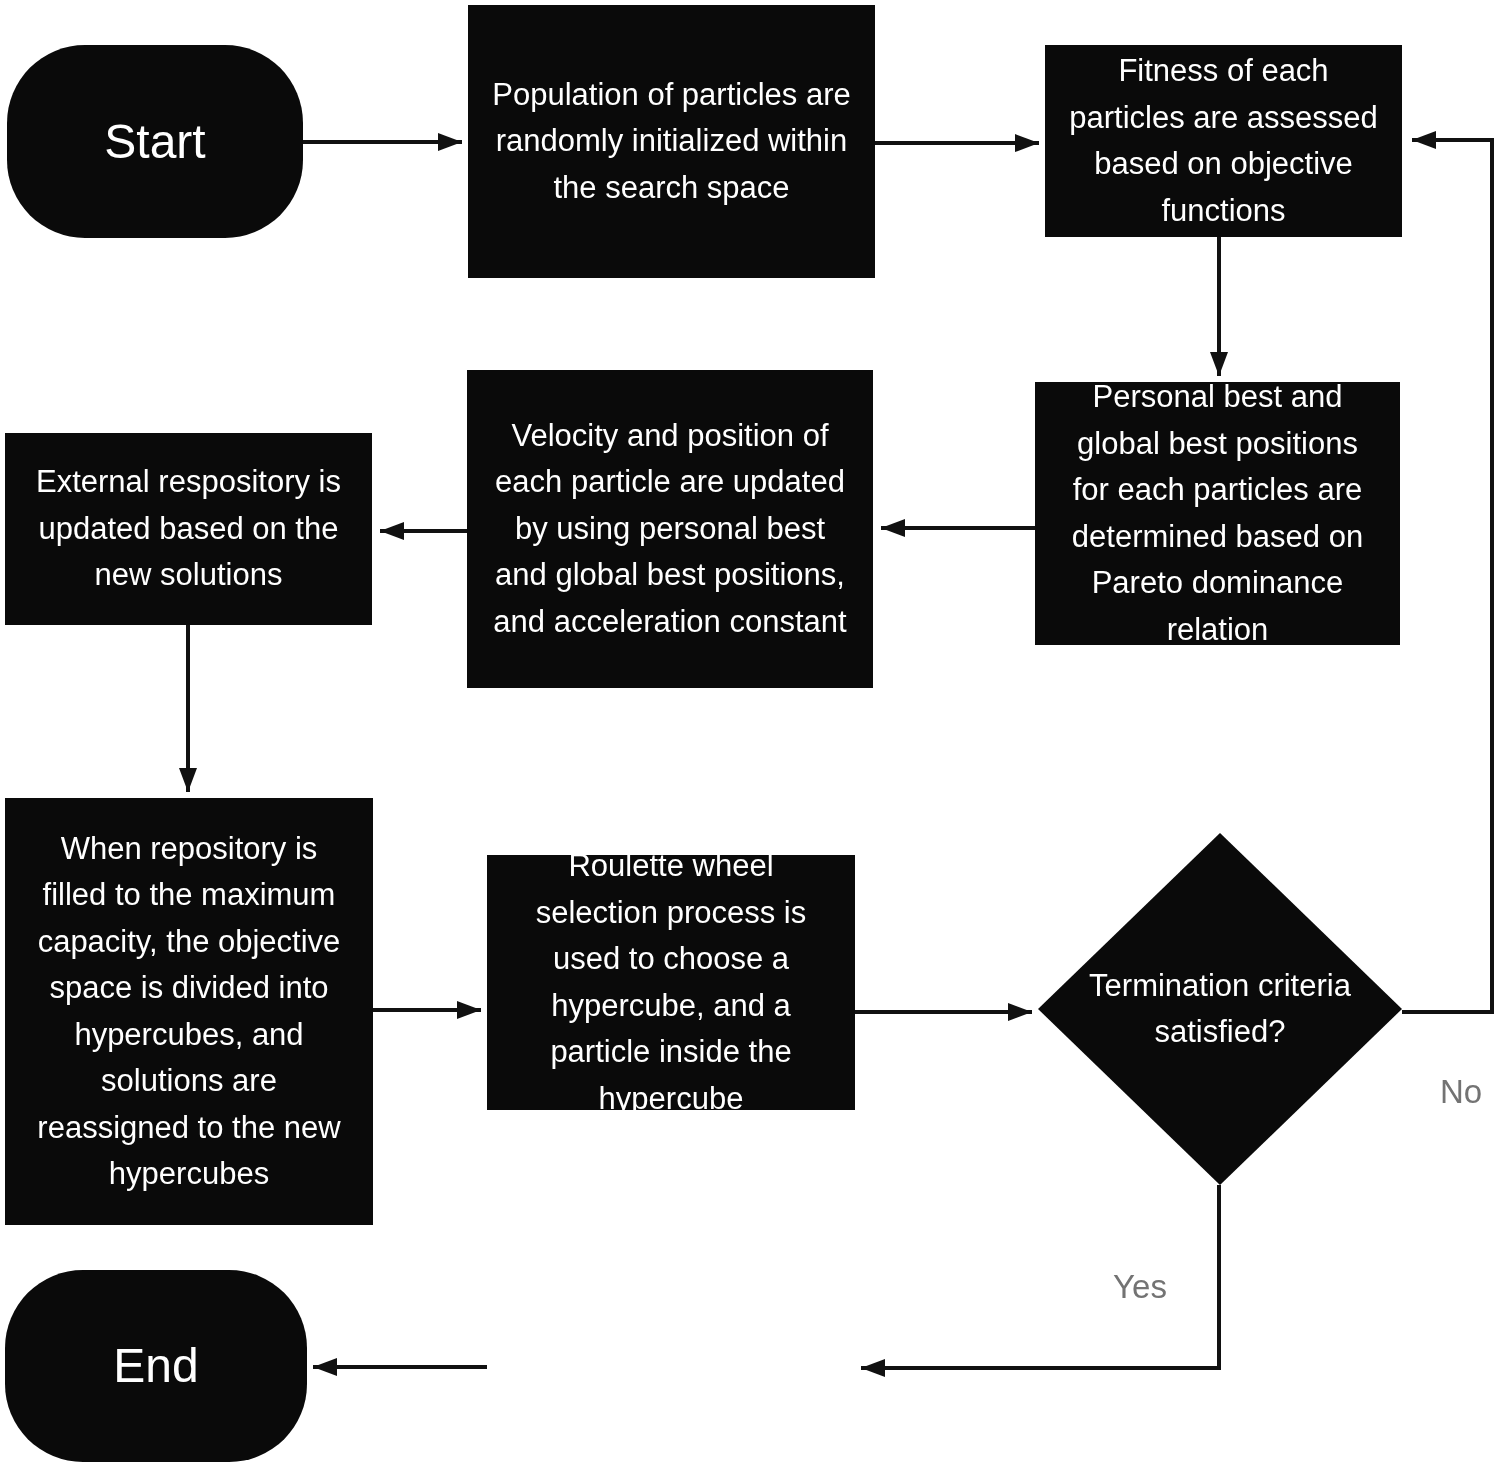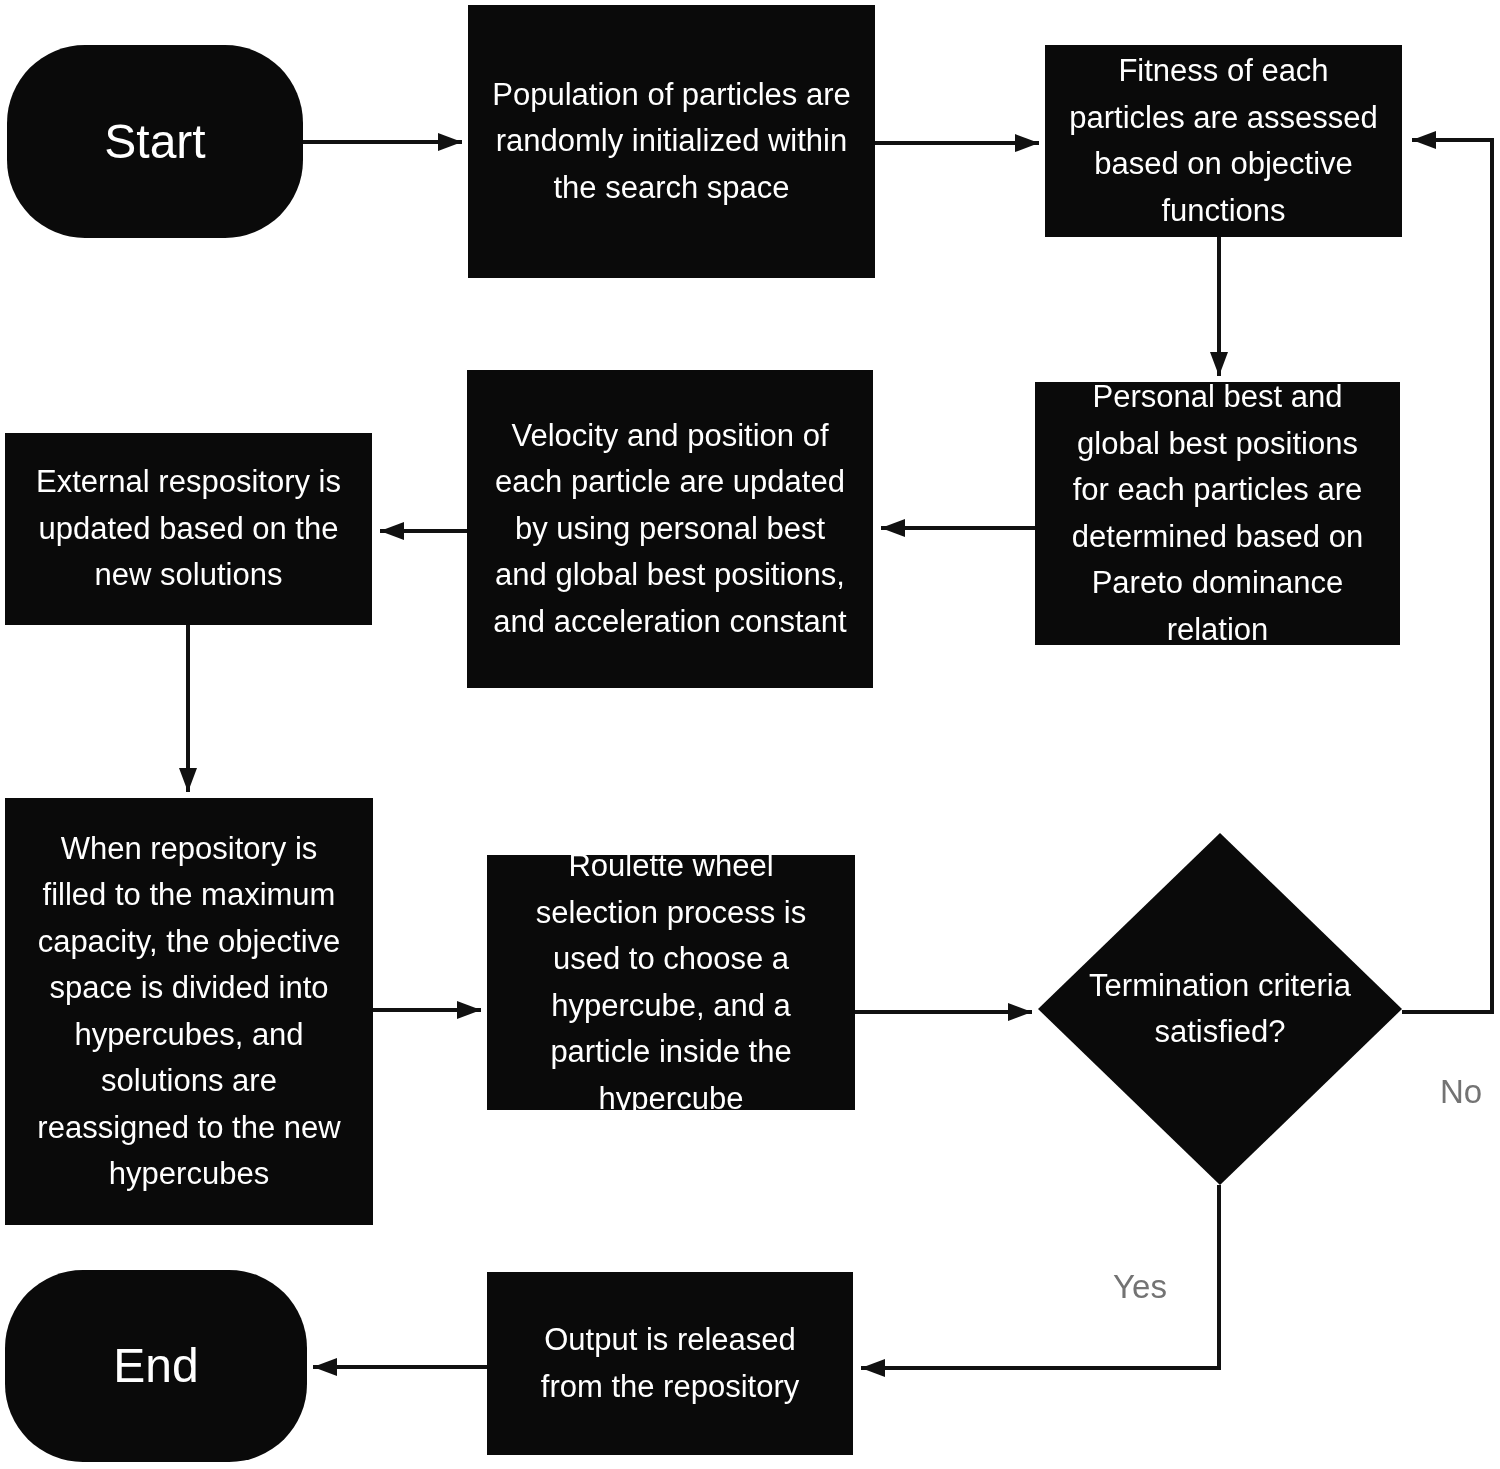--- a/index.html
+++ b/index.html
@@ -101,23 +101,20 @@
   </div>
 
   <div class="node" style="left:487px; top:855px; width:368px; height:255px; padding:0 24px;">
     <div class="node-text">Roulette wheel selection process is used to choose a hypercube, and a particle inside the hypercube</div>
   </div>
 
   <div class="node diamond" style="left:1038px; top:833px; width:364px; height:352px;">
     <div class="node-text diamond-text">Termination criteria satisfied?</div>
   </div>
 
-  <div class="node" style="left:487px; top:1272px; width:366px; height:183px; padding:0 38px;">
-    <div class="node-text">Output is released from the repository</div>
-  </div>
 
   <div class="node terminal" style="left:5px; top:1270px; width:302px; height:192px;">
     <div class="node-text">End</div>
   </div>
 
   <span class="edge-label" style="left:1461px; top:1092px;">No</span>
 
   <span class="edge-label" style="left:1140px; top:1239px;margin-top:48px;">Yes</span>
 
 </div>

